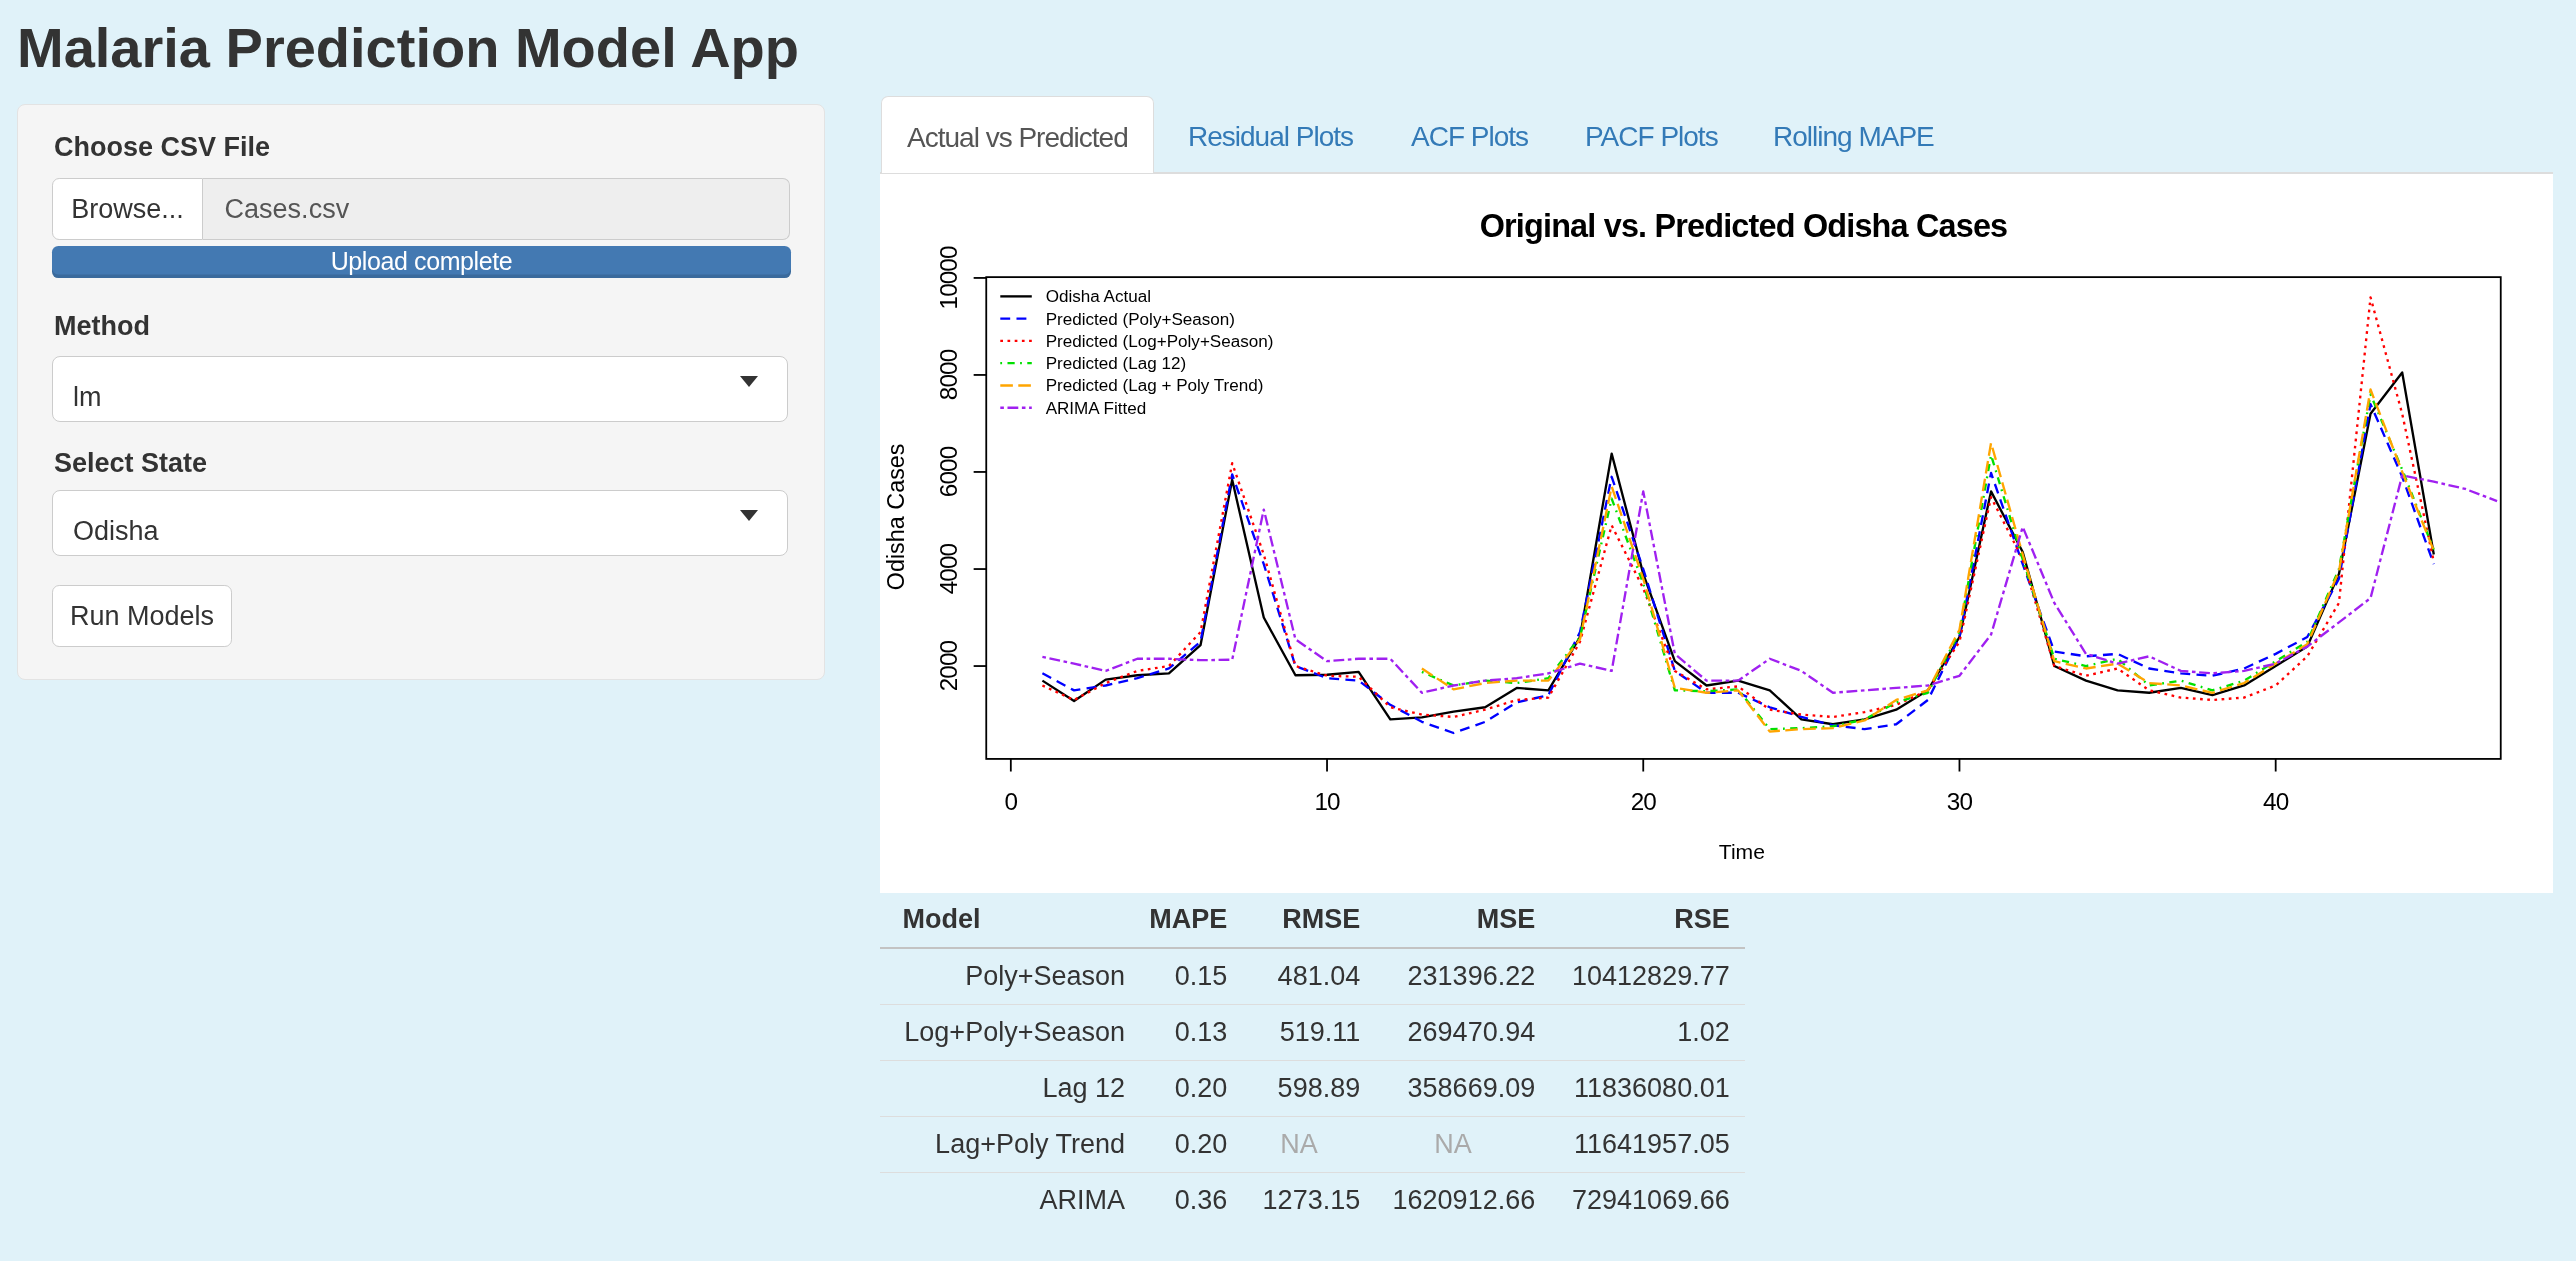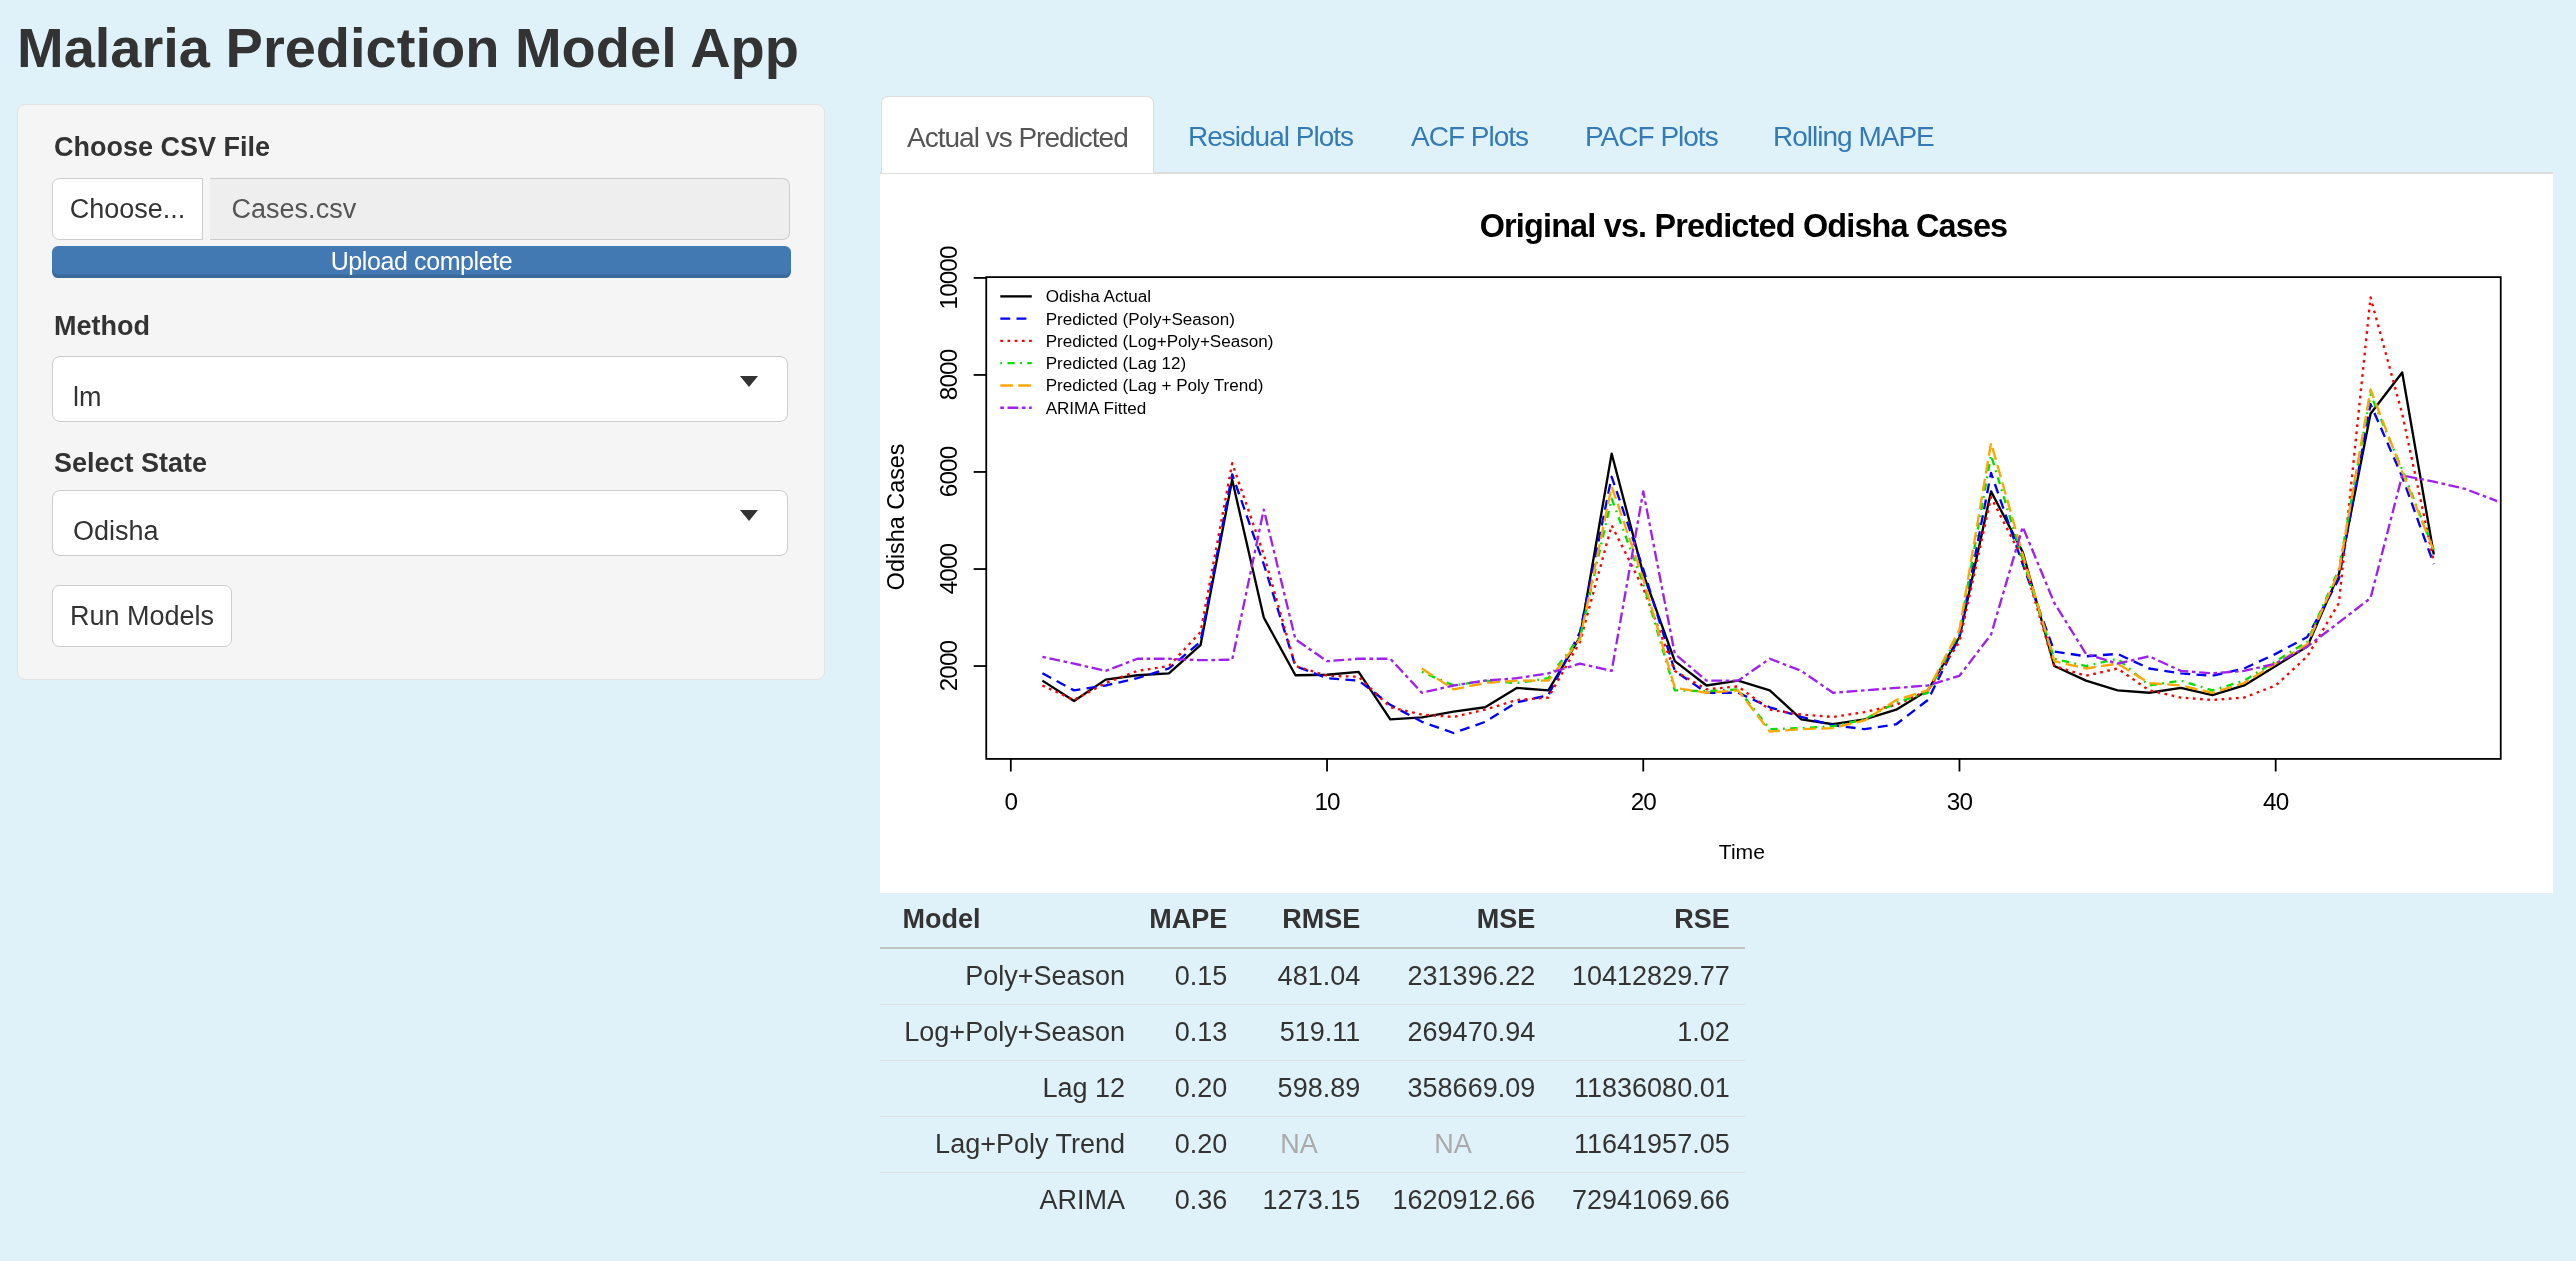--- a/index.html
+++ b/index.html
@@ -1,21 +1,21 @@
 <!DOCTYPE html>
 <html style="font-size:14.4px"><head><meta charset="utf-8"><title>Malaria Prediction Model App</title>
 <style>
 * { margin:0; padding:0; box-sizing:border-box; }
 html,body { width:2576px; height:1262px; background:#e0f2f9; font-family:"Liberation Sans", sans-serif; color:#333; overflow:hidden; }
 .title { position:absolute; left:17px; top:15.3px; font-size:56px; font-weight:bold; color:#333; letter-spacing:0px; }
 .panel { position:absolute; left:17px; top:104px; width:808px; height:576px; background:#f5f5f5; border:1.8px solid #e3e3e3; border-radius:8px;padding-left:6px; }
 .lbl { position:absolute; left:36px; font-size:27px; font-weight:bold; color:#333; line-height:27px; }
 .filegrp { position:absolute; left:34px; top:73px; width:738px; height:62px; display:flex; }
 .browse { width:151px; height:62px; background:#fff; border:1.8px solid #ccc; border-radius:7.2px 0 0 7.2px; font-size:27px; color:#333; display:flex; align-items:center; justify-content:center; }
-.fname { flex:1; height:62px; background:#eee; border:1.8px solid #ccc; border-left:none; border-radius:0 7.2px 7.2px 0; font-size:27px; color:#555; display:flex; align-items:center; padding-left:21.6px;margin-left:7px; }
+.fname { flex:1; height:62px; background:#eee; border:1.8px solid #ccc; border-left:none; border-radius:0 7.2px 7.2px 0; font-size:27px; color:#555; display:flex; align-items:center; padding-left:21.6px; }
 .progress { position:absolute; left:34px; top:141px; width:739px; height:31.5px; background:#4379b2; border-radius:6.3px; box-shadow:inset 0 -3.6px 0 rgba(0,0,0,0.12); color:#fff; font-size:25px; letter-spacing:-0.4px; display:flex; align-items:center; justify-content:center; }
 .sel { position:absolute; left:34px; width:736px; height:66px; background:#fff; border:1.8px solid #ccc; border-radius:8px; font-size:27px; color:#333; display:flex; align-items:center; padding-left:20px; padding-top:16px; }
 .caret { position:absolute; right:29px; top:19px; width:0; height:0; border-left:9px solid transparent; border-right:9px solid transparent; border-top:11.7px solid #333; }
 .runbtn { position:absolute; left:34px; top:471px; width:180px; height:62px; background:#fff; border:1.8px solid #ccc; border-radius:7.2px; font-size:27px; color:#333; display:flex; align-items:center; justify-content:center;margin-top:9px; }
 .tabs { position:absolute; left:880px; top:96px; width:1673px; height:77px; }
 .tabline { position:absolute; left:0; top:76px; width:1673px; height:1.8px; background:#ddd; }
 .tab-active { position:absolute; left:0.9px; top:0; width:273px; height:77px; background:#fff; border:1.8px solid #ddd; border-bottom:none; border-radius:7.2px 7.2px 0 0; font-size:28px; letter-spacing:-1px; color:#555; display:flex; align-items:center; justify-content:center; padding-top:6.3px; z-index:2; }
 .tab { position:absolute; top:0; height:76px; font-size:28px; letter-spacing:-1px; color:#337ab7; display:flex; align-items:center; padding-top:6.3px; }
 .content { position:absolute; left:880px; top:174px; width:1673px; height:719px; background:#fff; }
 table.mtable { position:absolute; left:880px; top:892px; width:864px; border-collapse:collapse; font-size:27px; color:#333; table-layout:fixed; }
@@ -26,21 +26,21 @@
 table.mtable tr:last-child td { border-bottom:none; }
 table.mtable td.na { color:#aaa;text-align:center; }
 table.mtable th:last-child, table.mtable td:last-child { padding-right:15.3px; }
 </style></head>
 <body>
 <div class="title">Malaria Prediction Model App</div>
 <div class="panel">
   <div class="lbl" style="top:132px">&nbsp;</div>
   <div class="lbl" style="top:29px">Choose CSV File</div>
   <div class="filegrp">
-      <div class="browse">Choose...</div>
+      <div class="browse">Browse...</div>
       <div class="fname">Cases.csv</div>
     </div>
   <div class="progress">Upload complete</div>
   <div class="lbl" style="top:208px">Method</div>
   <div class="sel" style="top:251px">lm<div class="caret"></div></div>
   <div class="lbl" style="top:345px">Select State</div>
   <div class="sel" style="top:385px">Odisha<div class="caret"></div></div>
   <div class="runbtn">Run Models</div>
 </div>
 <div class="tabs">

